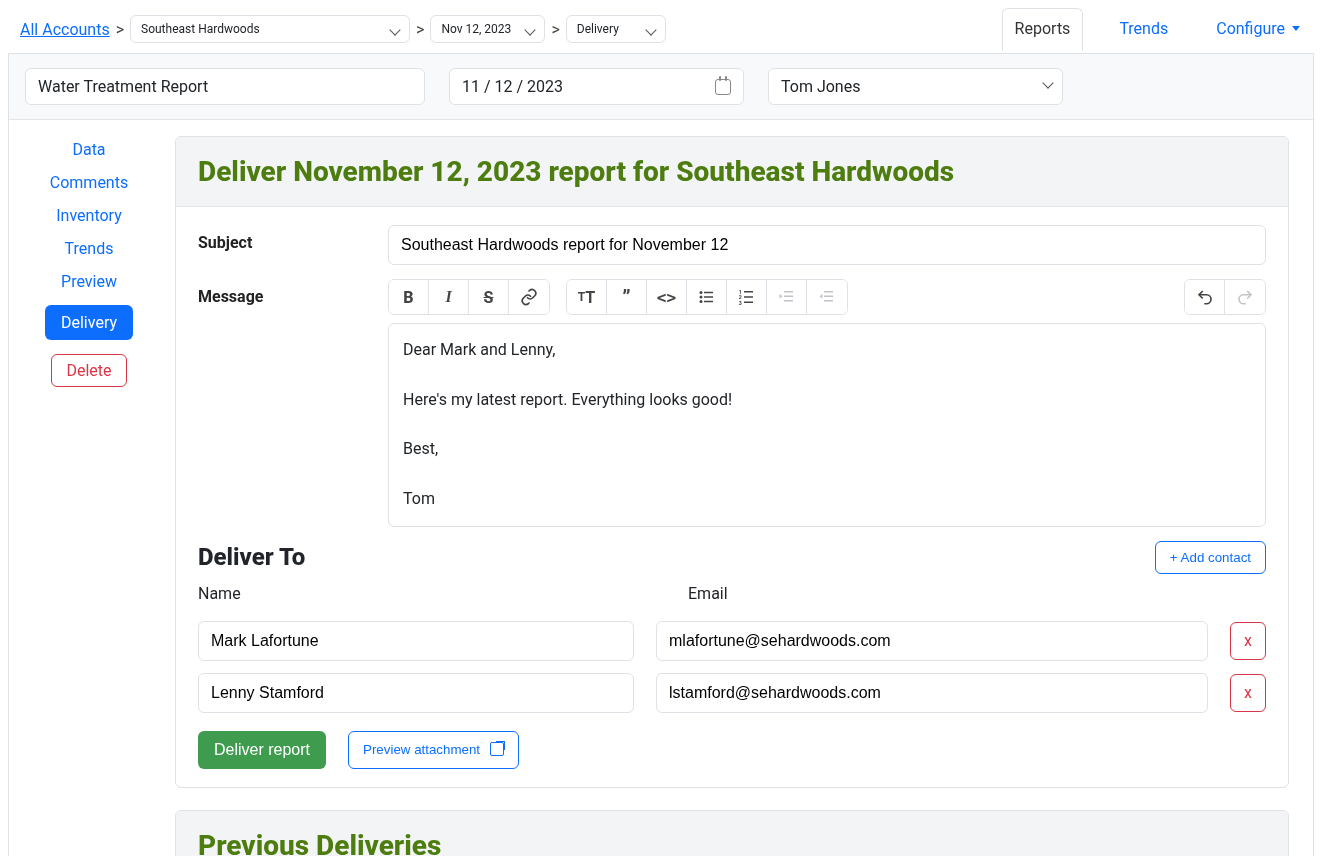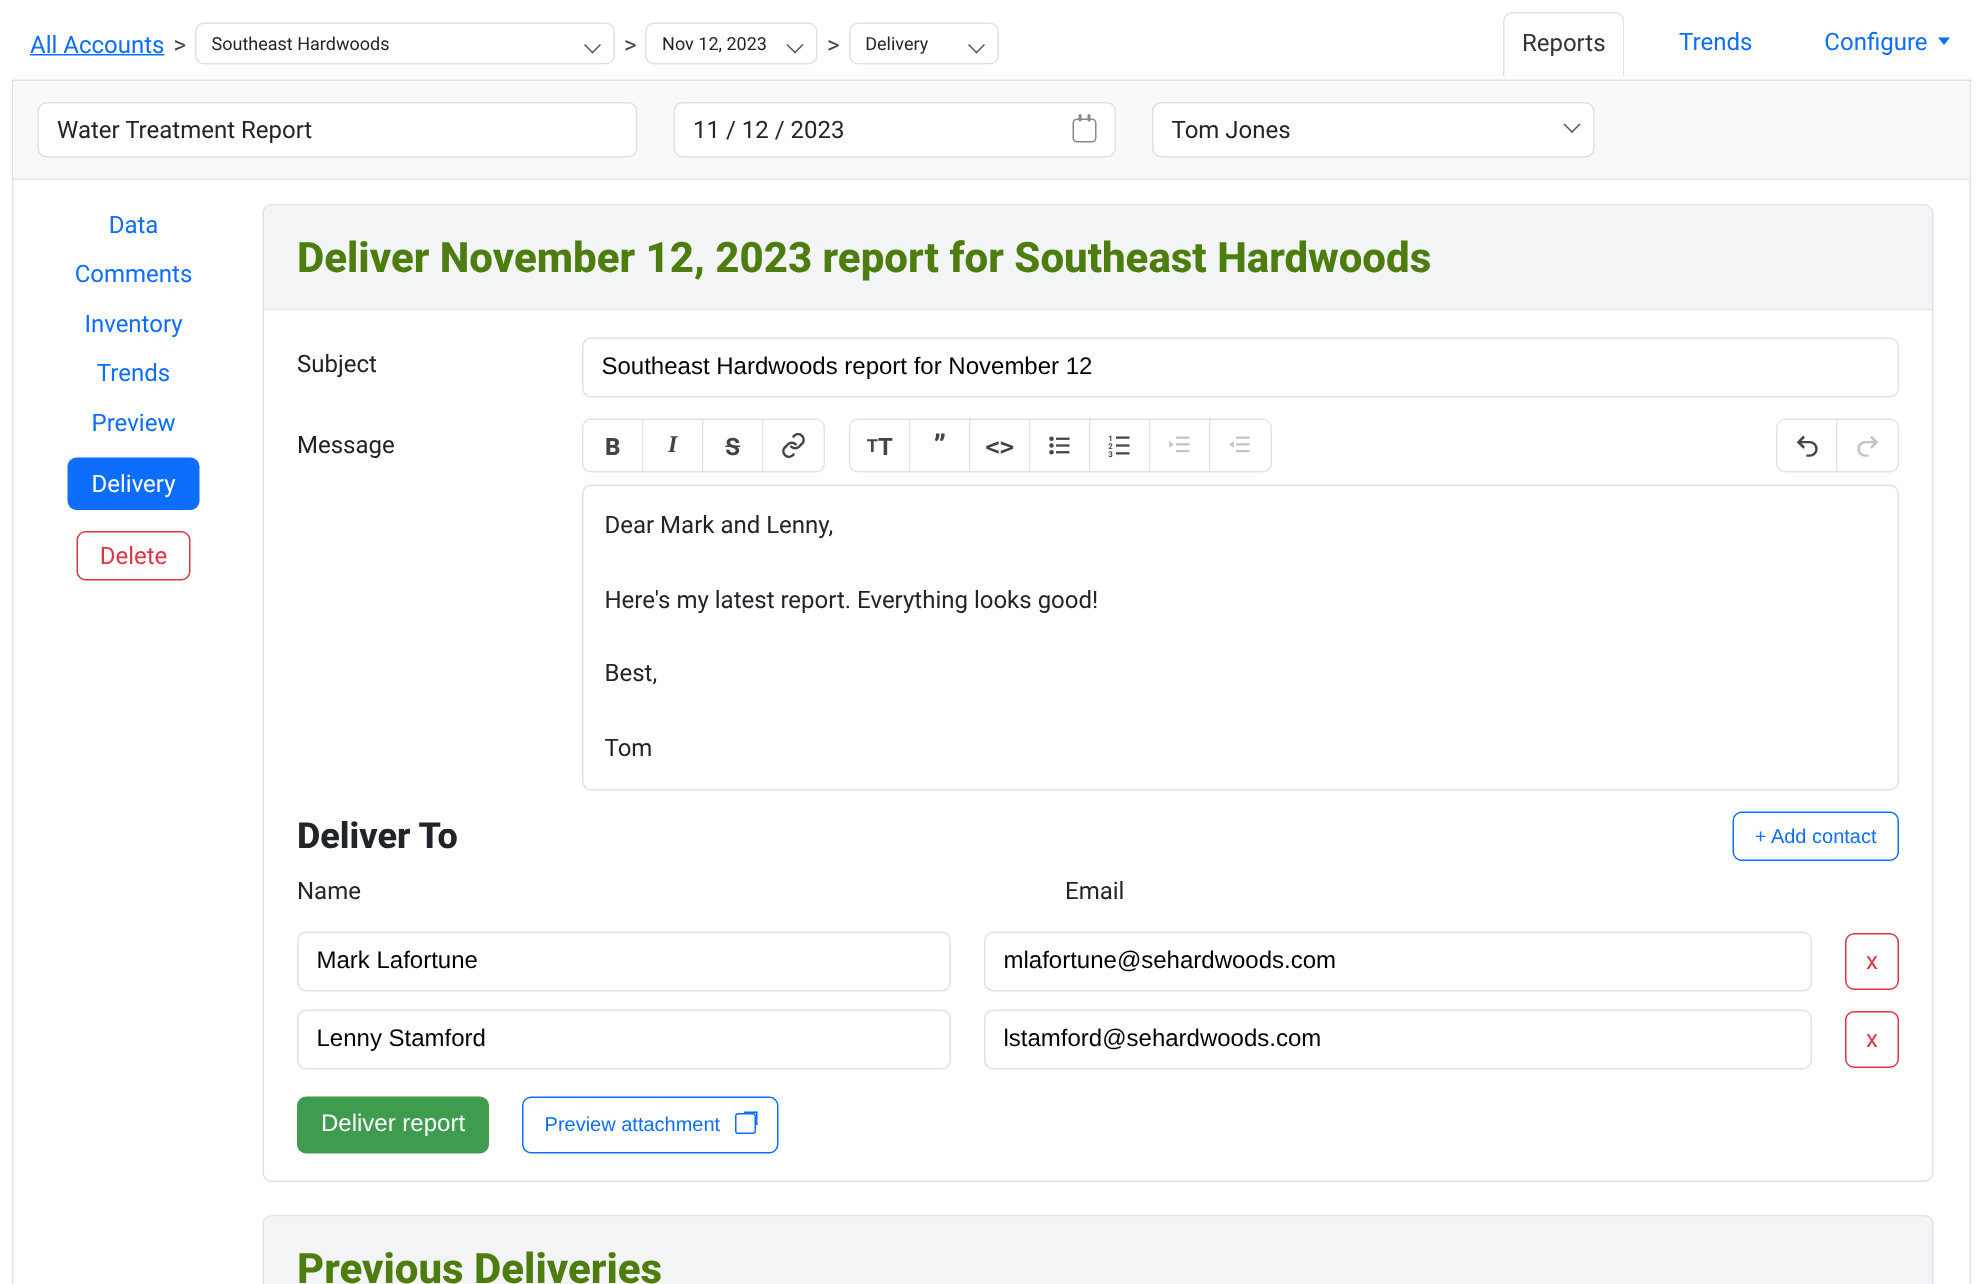--- a/index.html
+++ b/index.html
@@ -48,21 +48,21 @@
     border-bottom: 1.8px solid #555;
     transform: rotate(45deg);
     margin-left: 8px;
     position: absolute;
     right: 10px; top: 10px;
   }
 
   .tabs {
     display: flex;
     gap: 24px;
-    align-items: flex-start;
+    align-items: flex-end;
   }
   .tab {
     color: #0d6efd;
     cursor: pointer;
     padding: 10px 12px 12px 12px;
   }
   .tab.active {
     color: #333;
     border: 1px solid #dee2e6;
     border-bottom: 1px solid #fff;
@@ -139,21 +139,21 @@
   .card {
     border:1px solid #dee2e6; border-radius:6px; background:#fff;
   }
   .card-header {
     background:#f3f4f6; padding:18px 22px; font-size:28px; font-weight:800; color:#4d7c0f;
     border-bottom:1px solid #e5e5e5; border-radius:6px 6px 0 0;
   }
   .card-body { padding: 18px 22px; }
 
   .frow { display:flex; align-items:flex-start; margin-bottom:14px; }
-  .flabel { width:190px; padding-top:8px; color:#222; }
+  .flabel { width:190px; padding-top:8px; color:#222;font-weight:bold; }
   .finput {
     flex:1; border:1px solid #dee2e6; border-radius:6px; padding:10px 12px; font-size:16px; background:#fff;
   }
 
   .rte-toolbar {
     display:flex; gap:16px; align-items:center; margin-bottom:0;
   }
   .tgroup { display:flex; border:1px solid #dee2e6; border-radius:6px; overflow:hidden; }
   .tbtn {
     width:40px; height:34px; display:flex; align-items:center; justify-content:center;
@@ -163,21 +163,21 @@
   .tbtn.dis { color:#c0c3c7; cursor:default; }
   .rte-box {
     border:1px solid #dee2e6; border-radius:6px; padding:14px 14px; min-height:170px; line-height:1.55; margin-top:8px; white-space:pre-wrap;
   }
 
   .deliver-header { display:flex; justify-content:space-between; align-items:center; margin-top:6px; }
   .deliver-title { font-size:24px; font-weight:800; }
   .btn-outline-primary {
     border:1px solid #0d6efd; color:#0d6efd; background:#fff; border-radius:6px; padding:8px 14px; cursor:pointer;
   }
-  .cols2 { display:flex; gap:22px; margin-top:10px;justify-content:center; }
+  .cols2 { display:flex; margin-top:10px;justify-content:center; }
   .col  { flex:1; }
   .col-label { margin-bottom:6px; }
   .recip-row { display:flex; gap:22px; align-items:center; margin-top:12px; }
   .txt {
     border:1px solid #dee2e6; border-radius:6px; padding:10px 12px; font-size:16px; flex:1;
   }
   .txt.name { width: 436px; flex:none; }
   .txt.email { flex:1; }
   .xbtn {
     border:1px solid #dc3545; color:#dc3545; border-radius:6px; width:36px; height:38px;

